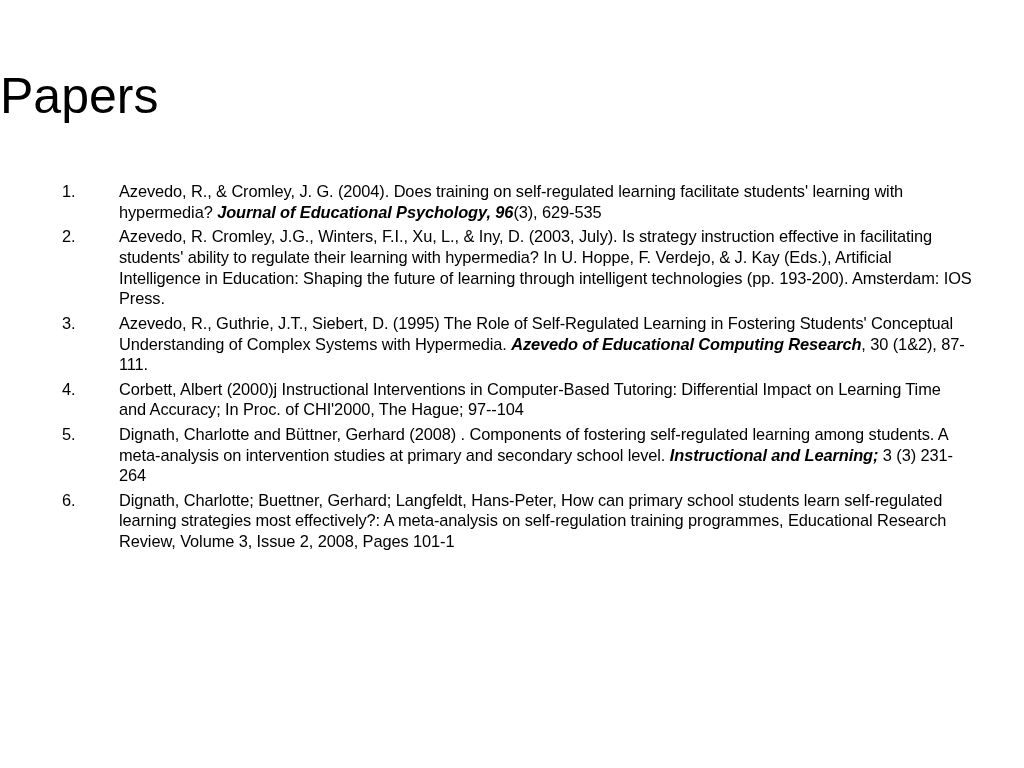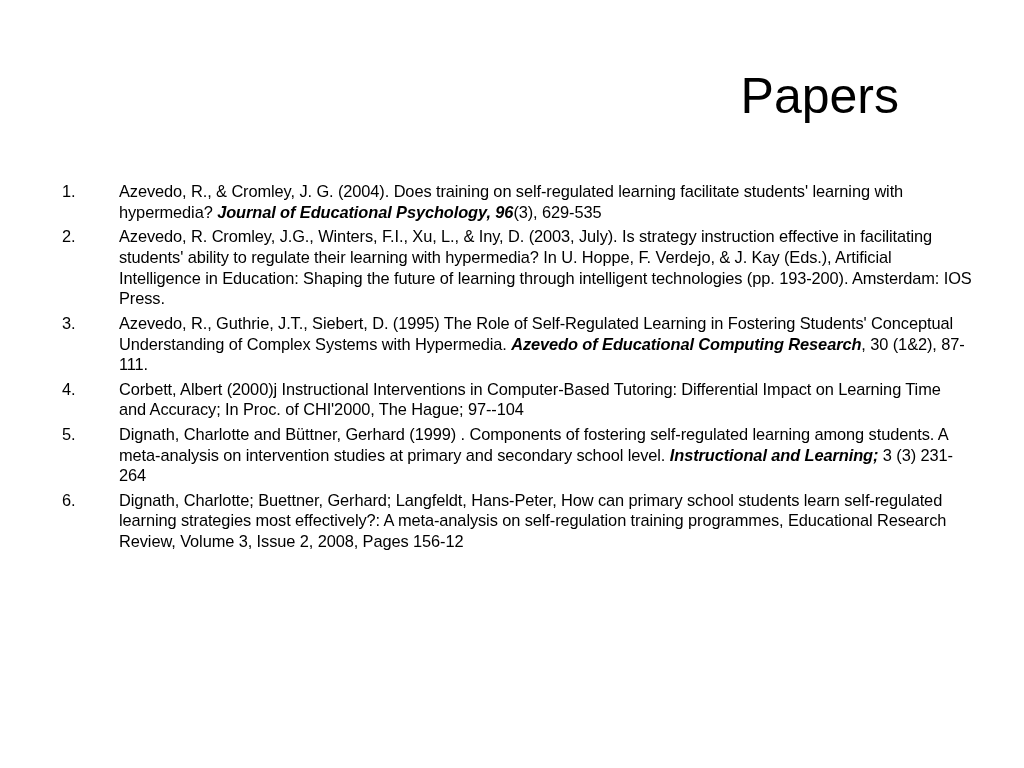--- a/index.html
+++ b/index.html
@@ -13,21 +13,21 @@
       position: relative;
       overflow: hidden;
       font-family: "Liberation Sans", "DejaVu Sans", sans-serif;
       color: #000000;
     }
     .slide-title {
       position: absolute;
       left: 0;
       width: 899px;
       top: 64px;
-      text-align: right;
+      text-align: left;
       font-size: 50px;
       line-height: 64px;
       font-weight: normal;
       margin: 0;
     }
     .ref-list {
       position: absolute;
       left: 62px;
       top: 181px;
       width: 910px;
@@ -71,19 +71,19 @@
   <li class="ref-item">
     <span class="ref-num">3.</span>
     <span class="ref-text"><span>Azevedo, R., Guthrie, J.T., Siebert, D. (1995) The Role of Self-Regulated Learning in Fostering Students' Conceptual Understanding of Complex Systems with Hypermedia. </span><span class="ital">Azevedo of Educational Computing Research</span><span>, 30 (1&amp;2), 87-111.</span></span>
   </li>
   <li class="ref-item">
     <span class="ref-num">4.</span>
     <span class="ref-text"><span>Corbett, Albert (2000)j Instructional Interventions in Computer-Based Tutoring: Differential Impact on Learning Time and Accuracy; In Proc. of CHI'2000, The Hague; 97--104</span><span class="ital"></span><span></span></span>
   </li>
   <li class="ref-item">
     <span class="ref-num">5.</span>
-    <span class="ref-text"><span>Dignath, Charlotte and Büttner, Gerhard (1999) . Components of fostering self-regulated learning among students. A meta-analysis on intervention studies at primary and secondary school level. </span><span class="ital">Instructional and Learning;</span><span> 3 (3) 231-264</span></span>
+    <span class="ref-text"><span>Dignath, Charlotte and Büttner, Gerhard (2008) . Components of fostering self-regulated learning among students. A meta-analysis on intervention studies at primary and secondary school level. </span><span class="ital">Instructional and Learning;</span><span> 3 (3) 231-264</span></span>
   </li>
   <li class="ref-item">
     <span class="ref-num">6.</span>
-    <span class="ref-text"><span>Dignath, Charlotte; Buettner, Gerhard; Langfeldt, Hans-Peter, How can primary school students learn self-regulated learning strategies most effectively?: A meta-analysis on self-regulation training programmes, Educational Research Review, Volume 3, Issue 2, 2008, Pages 156-12</span><span class="ital"></span><span></span></span>
+    <span class="ref-text"><span>Dignath, Charlotte; Buettner, Gerhard; Langfeldt, Hans-Peter, How can primary school students learn self-regulated learning strategies most effectively?: A meta-analysis on self-regulation training programmes, Educational Research Review, Volume 3, Issue 2, 2008, Pages 101-1</span><span class="ital"></span><span></span></span>
   </li>
 </ol>
 
 </body></html>

